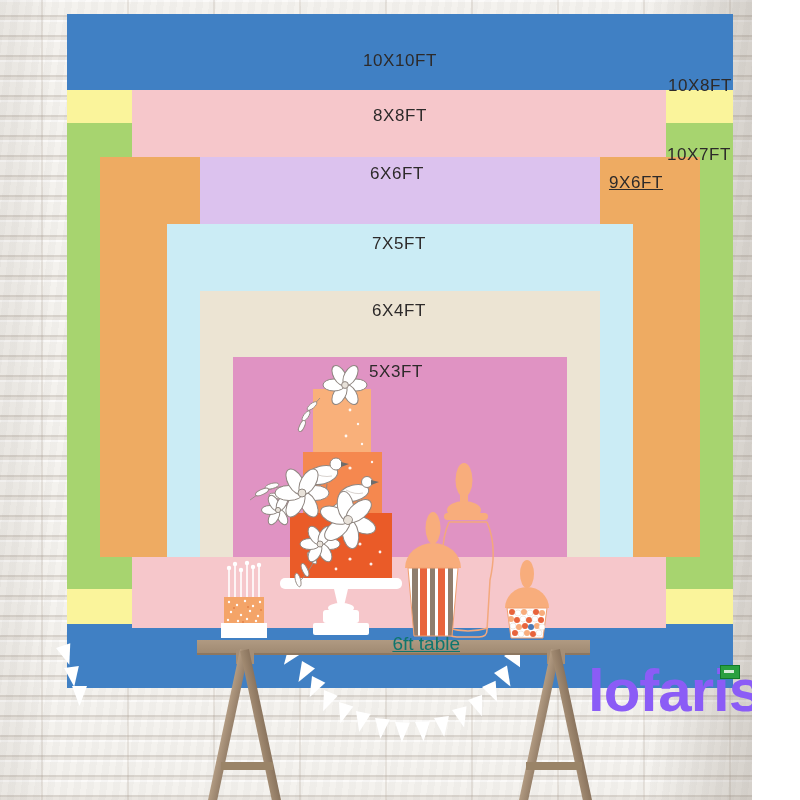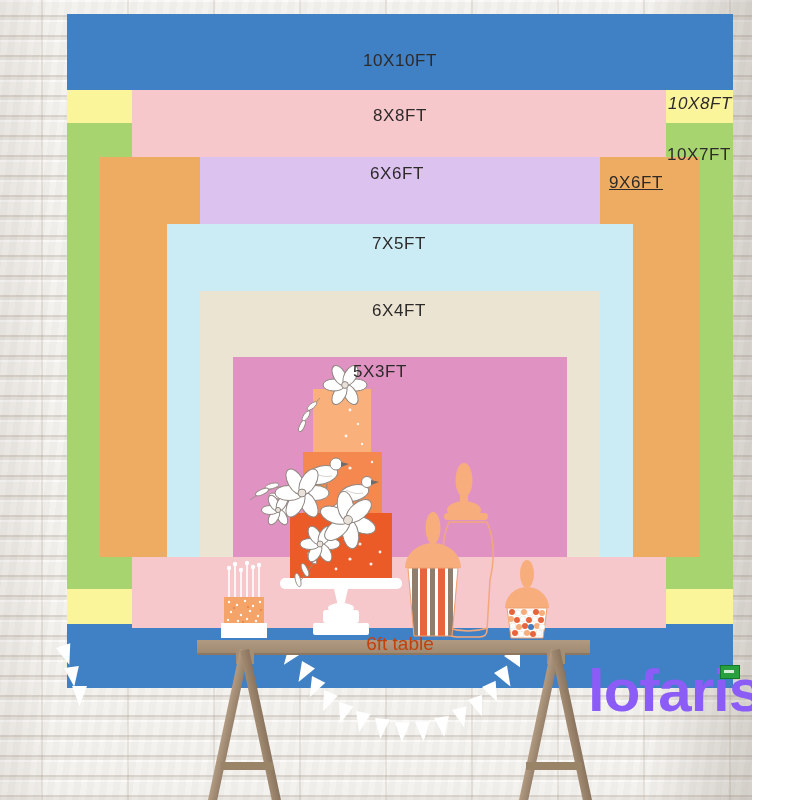--- a/index.html
+++ b/index.html
@@ -24,41 +24,41 @@
   #layer-9x6  {left:100px;top:157px;width:600px;height:400px;}
   #layer-6x6  {left:200px;top:157px;width:400px;height:400px;}
   #layer-7x5  {left:167px;top:224px;width:466px;height:333px;}
   #layer-6x4  {left:200px;top:291px;width:400px;height:266px;}
   #layer-5x3  {left:233px;top:357px;width:334px;height:200px;}
 
   .size-label{position:absolute;z-index:20;width:120px;text-align:center;
     font-size:17px;font-weight:500;color:#2d2a2a;letter-spacing:.6px;}
   #lbl-10x10{left:340px;top:51px;}
   #lbl-8x8  {left:340px;top:106px;}
-  #lbl-10x8 {left:640px;top:94px;font-style:italic;}
+  #lbl-10x8 {left:640px;top:76px;}
   #lbl-10x7 {left:639px;top:133px;margin-top:12px;}
   #lbl-9x6  {left:576px;top:173px;text-decoration:underline;}
   #lbl-6x6  {left:337px;top:164px;}
   #lbl-7x5  {left:339px;top:234px;}
   #lbl-6x4  {left:339px;top:301px;}
-  #lbl-5x3  {left:320px;top:362px;}
+  #lbl-5x3  {left:336px;top:362px;}
 
   
   .decor{position:absolute;z-index:14;}
   #big-cake {left:250px;top:358px;}
   #mini-cake{left:217px;top:560px;}
   #jar      {left:440px;top:458px;}
   #popcorn  {left:402px;top:508px;}
   #candycup {left:500px;top:558px;}
 
   
   .tabletop{position:absolute;left:197px;top:640px;width:393px;height:13px;z-index:16;
     background:linear-gradient(to bottom,#b09a82,#a08a72);border-bottom:2px solid #8d7760;}
   .table-label{position:absolute;left:340px;top:633px;width:120px;z-index:21;
-    text-align:center;font-size:19px;color:#c2410c;font-weight:500;}
+    text-align:right;font-size:19px;color:#0f766e;font-weight:500;text-decoration:underline;}
   .bunting{position:absolute;left:40px;top:630px;z-index:15;}
   .leg{position:absolute;width:9px;height:160px;z-index:17;
     background:linear-gradient(to right,#b29b82,#96806a);transform-origin:50% 0;}
   #leg-l1{left:240px;top:650px;transform:rotate(12deg);}
   #leg-l2{left:240px;top:650px;transform:rotate(-12deg);background:linear-gradient(to right,#a28b72,#8a745e);}
   #leg-r1{left:551px;top:650px;transform:rotate(12deg);}
   #leg-r2{left:551px;top:650px;transform:rotate(-12deg);background:linear-gradient(to right,#a28b72,#8a745e);}
   .crossbar{position:absolute;height:8px;z-index:17;background:#9a English8468;background:#9a8468;}
   #bar-l{left:221px;top:762px;width:52px;}
   #bar-r{left:526px;top:762px;width:56px;}

